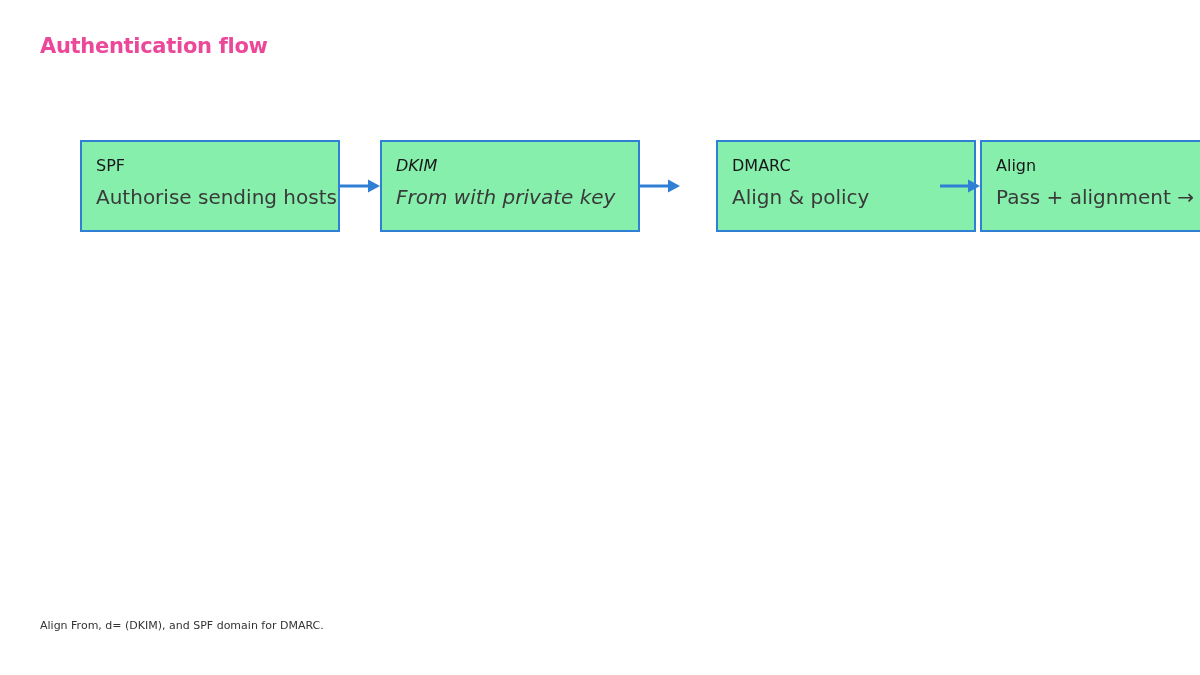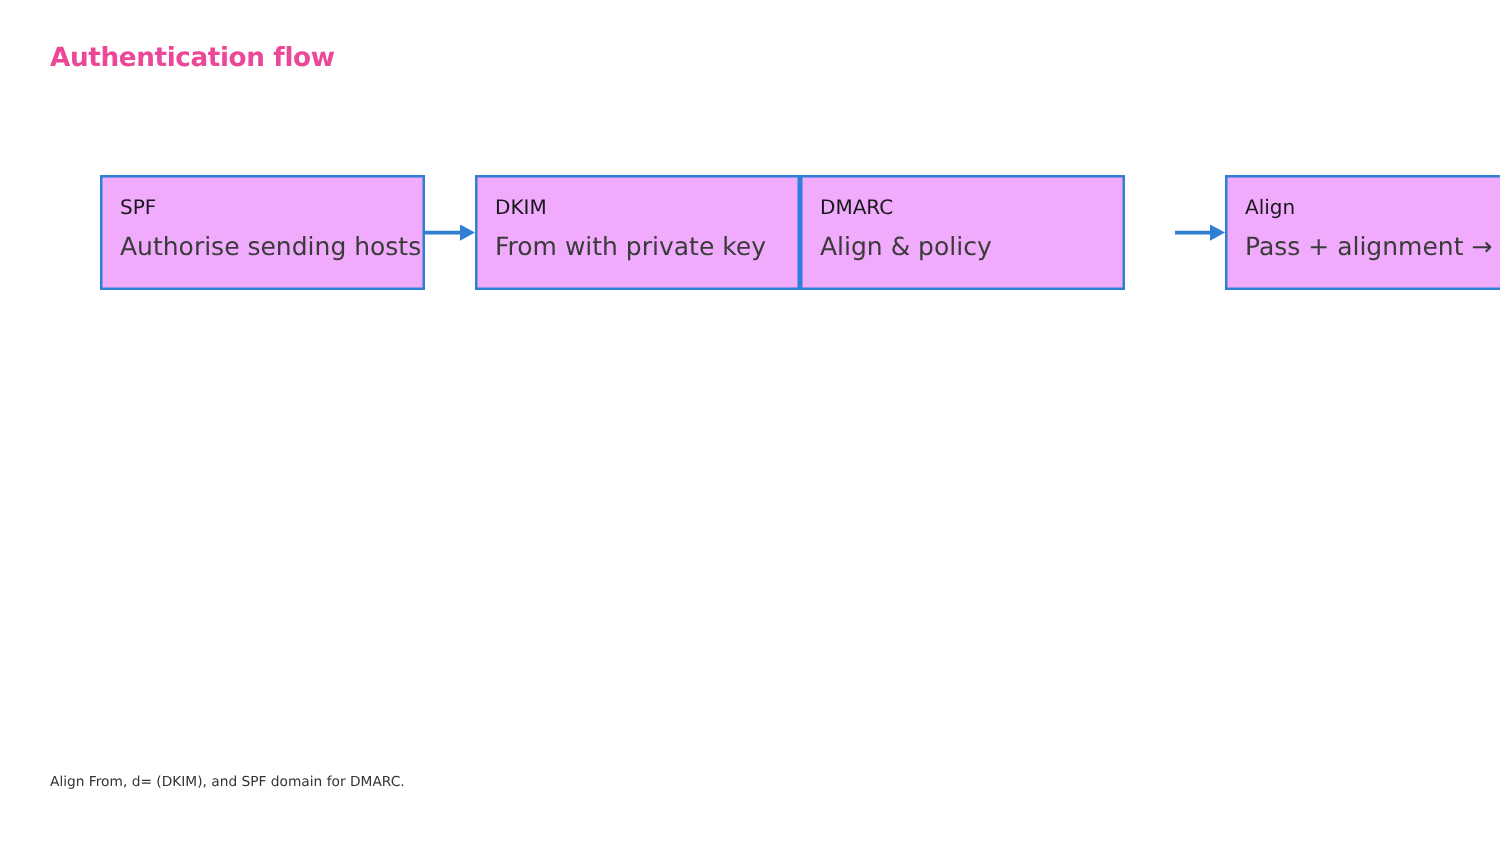--- a/index.html
+++ b/index.html
@@ -45,21 +45,21 @@
     width: 1200px;
     height: 92px;
   }
 
   .node {
     position: absolute;
     top: 0;
     width: 260px;
     height: 92px;
     box-sizing: border-box;
-    background: #f0abfc;
+    background: #86efac;
     border: 2px solid #2f7fd4;
     overflow: hidden;
   }
 
   .node-title {
     position: absolute;
     left: 14px;
     top: 14px;
     font-size: 16px;
     font-weight: 400;
@@ -117,33 +117,33 @@
       <div class="node-sub">Authorise sending hosts</div>
     </div>
 
     <div class="connector" style="left:340px;">
       <svg width="40" height="18" viewBox="0 0 40 18" xmlns="http://www.w3.org/2000/svg">
         <line x1="0" y1="9" x2="30" y2="9" stroke="#2f7fd4" stroke-width="3"></line>
         <polygon points="28,2.5 40,9 28,15.5" fill="#2f7fd4"></polygon>
       </svg>
     </div>
 
-    <div class="node" style="left:380px;">
+    <div class="node" style="left:380px;font-style:italic;">
       <div class="node-title">DKIM</div>
       <div class="node-sub">From with private key</div>
     </div>
 
     <div class="connector" style="left:640px;">
       <svg width="40" height="18" viewBox="0 0 40 18" xmlns="http://www.w3.org/2000/svg">
         <line x1="0" y1="9" x2="30" y2="9" stroke="#2f7fd4" stroke-width="3"></line>
         <polygon points="28,2.5 40,9 28,15.5" fill="#2f7fd4"></polygon>
       </svg>
     </div>
 
-    <div class="node" style="left:640px;">
+    <div class="node" style="left:716px;">
       <div class="node-title">DMARC</div>
       <div class="node-sub">Align &amp; policy</div>
     </div>
 
     <div class="connector" style="left:940px;">
       <svg width="40" height="18" viewBox="0 0 40 18" xmlns="http://www.w3.org/2000/svg">
         <line x1="0" y1="9" x2="30" y2="9" stroke="#2f7fd4" stroke-width="3"></line>
         <polygon points="28,2.5 40,9 28,15.5" fill="#2f7fd4"></polygon>
       </svg>
     </div>

